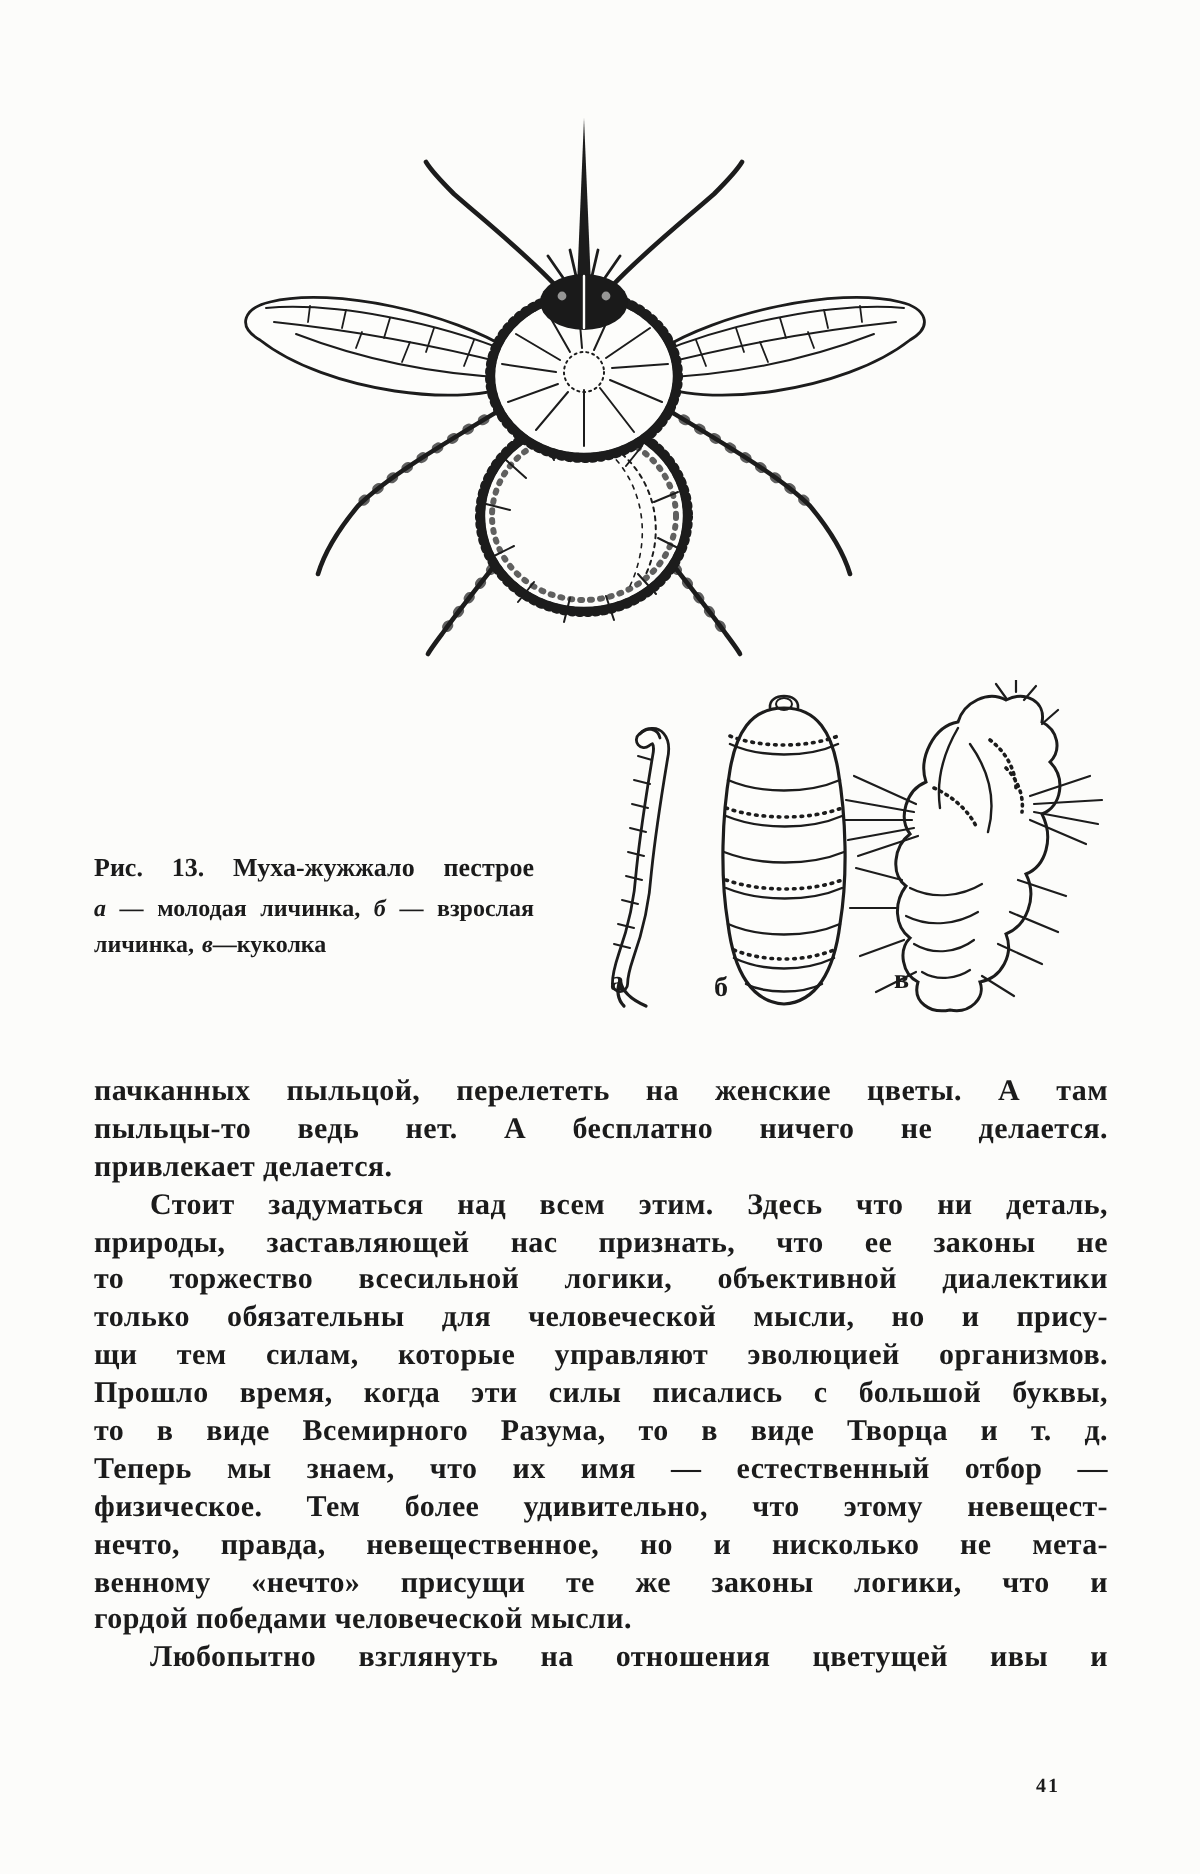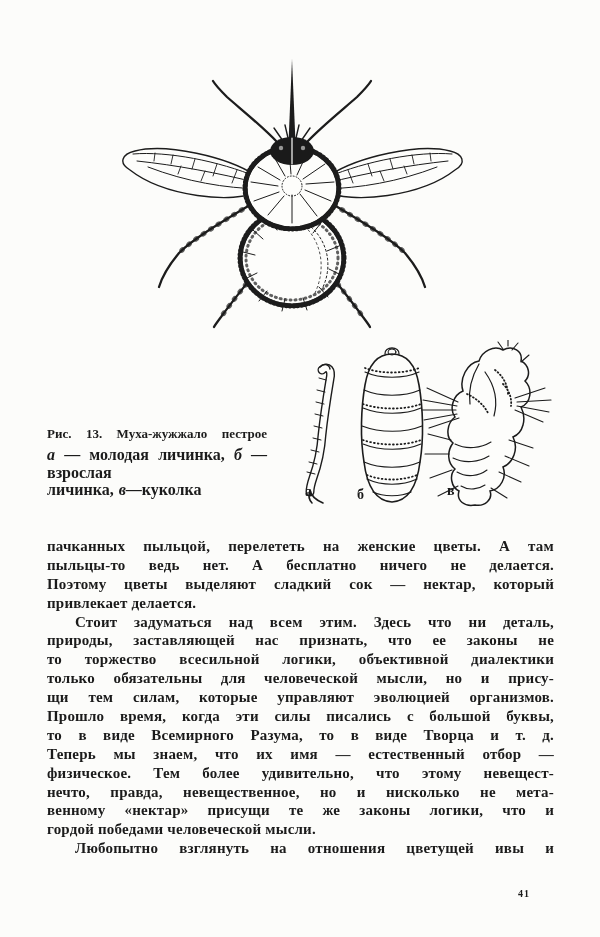--- a/index.html
+++ b/index.html
@@ -17,21 +17,21 @@
   svg { display:block; }
   .fig-label { position:absolute; font-size:14px; font-weight:bold; line-height:14px; }
   .lbl-a { left:10px;  top:145px; }
   .lbl-b { left:62px;  top:148px; }
   .lbl-v { left:152px; top:144px; }
 
   
   .caption { left:47px; top:425px; width:220px; font-weight:bold; }
   .cap-title { font-size:13px; line-height:18px; word-spacing:2px;
                text-align:justify; text-align-last:justify; margin-bottom:3px; }
-  .cap-line  { font-size:16px; line-height:17.5px; word-spacing:1px; }
+  .cap-line  { font-size:12px; line-height:17.5px; word-spacing:1px; }
   .cap-just  { text-align:justify; text-align-last:justify; }
   .cap-line i { font-style:italic; }
 
   
   .body-text { left:47px; top:537px; width:507px; }
   .line {
     font-size:15px; line-height:18.9px; height:18.9px;
     font-weight:bold; letter-spacing:0.2px; white-space:nowrap;
     text-align:justify; text-align-last:justify;
   }
@@ -160,32 +160,31 @@
 
   <div class="abs caption">
     <div class="cap-title">Рис. 13. Муха-жужжало пестрое</div>
     <div class="cap-line cap-just"><i>а</i><span> — молодая личинка, </span><i>б</i><span> — взрослая</span></div>
     <div class="cap-line"><span>личинка, </span><i>в</i><span>—куколка</span></div>
   </div>
 
   <div class="abs body-text">
     <div class="line">пачканных пыльцой, перелететь на женские цветы. А там</div>
     <div class="line">пыльцы-то ведь нет. А бесплатно ничего не делается.</div>
-    <div class="line">Поэтому цветы выделяют сладкий сок — нектар, который</div>
     <div class="line end">привлекает делается.</div>
     <div class="line ind">Стоит задуматься над всем этим. Здесь что ни деталь,</div>
     <div class="line">природы, заставляющей нас признать, что ее законы не</div>
     <div class="line">то торжество всесильной логики, объективной диалектики</div>
     <div class="line">только обязательны для человеческой мысли, но и прису-</div>
     <div class="line">щи тем силам, которые управляют эволюцией организмов.</div>
     <div class="line">Прошло время,  когда эти силы писались с большой буквы,</div>
     <div class="line">то в виде Всемирного Разума, то в виде Творца и т. д.</div>
     <div class="line">Теперь мы знаем, что их имя — естественный отбор —</div>
     <div class="line">физическое. Тем более удивительно, что этому невещест-</div>
     <div class="line">нечто, правда, невещественное, но и нисколько не мета-</div>
-    <div class="line">венному «нектар» присущи те же законы логики, что и</div>
+    <div class="line">венному «нечто» присущи те же законы логики, что и</div>
     <div class="line end">гордой победами человеческой мысли.</div>
     <div class="line ind">Любопытно взглянуть на отношения цветущей ивы и</div>
   </div>
 
   <div class="abs pageno">41</div>
 
 </div>
 
 </body></html>

